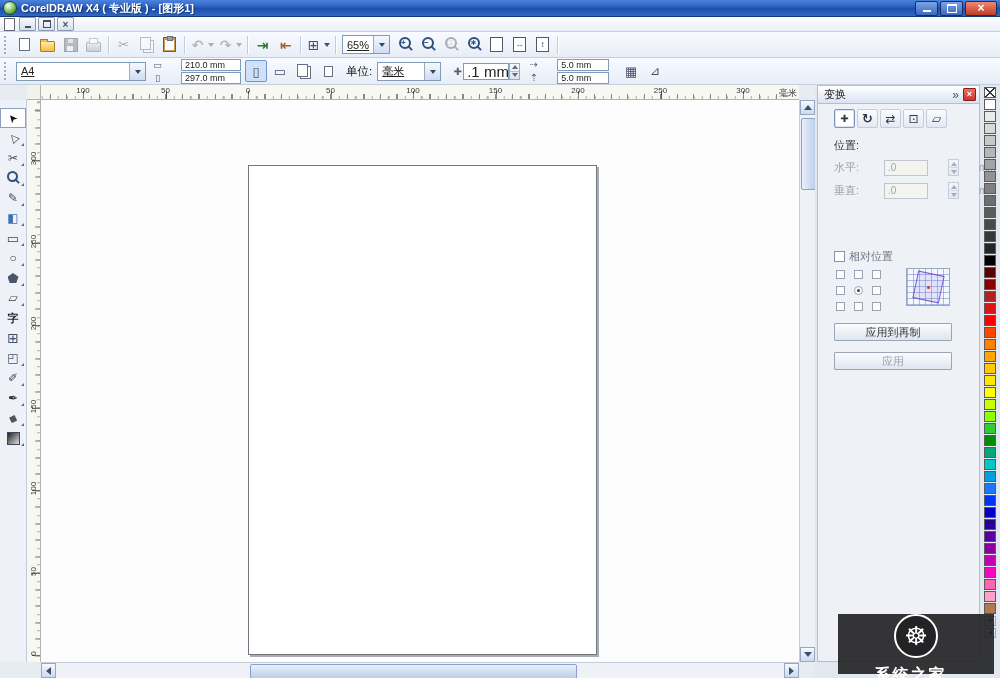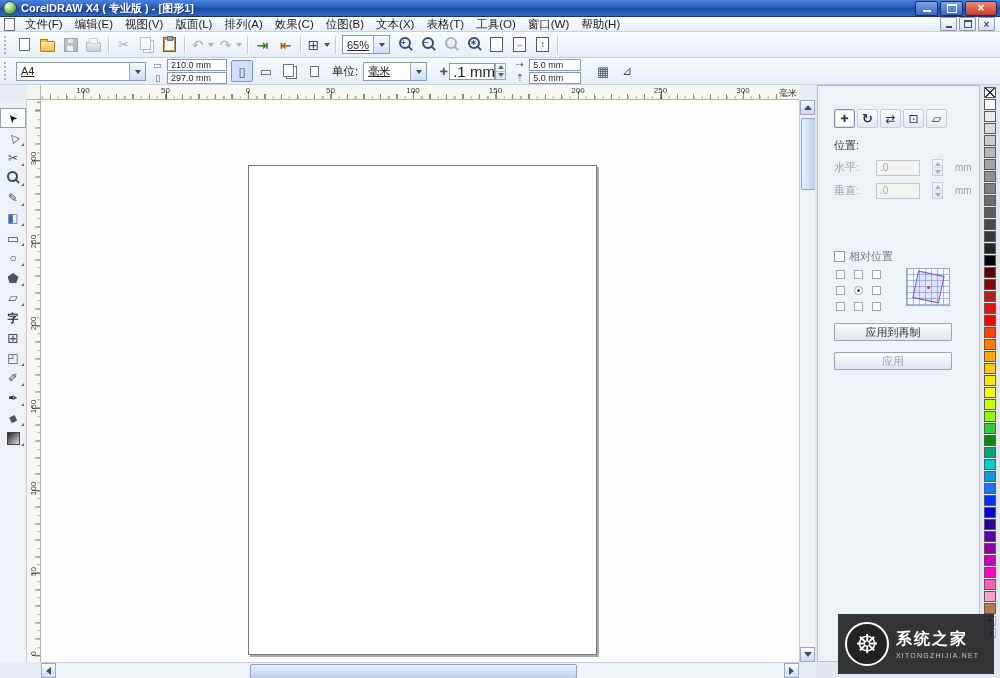--- a/index.html
+++ b/index.html
@@ -97,21 +97,21 @@
     padding:0 3px;box-sizing:border-box;white-space:nowrap;}
   .spin{display:flex;flex-direction:column;width:11px;height:17px;border:1px solid #9aaac4;
     background:linear-gradient(#f8fafc,#dde4ee);box-sizing:border-box;flex:none;}
   .spin i{flex:1;display:flex;align-items:center;justify-content:center;}
   .spin i.up{border-bottom:1px solid #b7c2d4;}
   .spin i.up::after{content:"";border:3px solid transparent;border-bottom:4px solid #5a6a84;margin-top:-3px;}
   .spin i.dn::after{content:"";border:3px solid transparent;border-top:4px solid #5a6a84;margin-bottom:-3px;}
   .spin.disabled{opacity:.5;}
   
   .stack{display:flex;flex-direction:column;gap:1px;margin:0 3px;flex:none;}
-  .srow{display:flex;align-items:center;gap:4px;height:12px;}
+  .srow{display:flex;align-items:center;gap:18px;height:12px;}
   .mini-ic{width:11px;display:inline-flex;align-items:center;justify-content:center;font-size:9px;color:#54606e;}
   .srow .field{height:12px;width:60px;font-size:9px;}
   .pb-btn{width:20px;height:20px;border:1px solid transparent;border-radius:2px;
     display:flex;align-items:center;justify-content:center;font-size:12px;color:#44506a;flex:none;margin:0 1px;}
   .pb-btn.active{background:#cfe0f8;border-color:#6f96c9;}
   [data-name="paper-width-icon"]::after{content:"▭";}
   [data-name="paper-height-icon"]::after{content:"▯";}
   [data-name="portrait-button"]::after{content:"▯";font-size:13px;}
   [data-name="landscape-button"]::after{content:"▭";font-size:13px;}
   .ti-pages{width:9px;height:11px;background:#fff;border:1px solid #66707e;
@@ -212,21 +212,21 @@
   #dk-btnrow{position:absolute;left:16px;top:23px;display:flex;gap:2px;}
   .dkb{width:19px;height:17px;border:1px solid #c3ccd9;border-radius:2px;background:linear-gradient(#fafcff,#e2e9f3);
     display:flex;align-items:center;justify-content:center;font-size:12px;color:#334;}
   .dkb.active{background:#fff;border-color:#7a94bd;box-shadow:inset 0 0 0 1px #d8e4f4;}
   [data-name="transform-position-button"]::after{content:"✚";font-size:10px;}
   [data-name="transform-rotation-button"]::after{content:"↻";font-size:13px;font-weight:bold;}
   [data-name="transform-scale-mirror-button"]::after{content:"⇄";font-size:12px;}
   [data-name="transform-size-button"]::after{content:"⊡";font-size:12px;}
   [data-name="transform-skew-button"]::after{content:"▱";font-size:12px;}
   .dk-pos-label{position:absolute;left:16px;top:52px;font-size:11px;color:#333;}
-  .dk-frow{position:absolute;left:16px;display:flex;align-items:center;gap:12px;}
+  .dk-frow{position:absolute;left:16px;display:flex;align-items:center;gap:20px;}
   .dk-flabel{font-size:11px;color:#98a0ae;width:30px;}
   .dk-field{width:44px;height:16px;border:1px solid #c0c5ce;background:#f3f3ef;color:#a0a6b0;
     font-size:10px;display:flex;align-items:center;padding:0 3px;box-sizing:border-box;}
   .dk-unit{font-size:10px;color:#98a0ae;}
   .dk-relative{position:absolute;left:16px;top:163px;display:flex;align-items:center;gap:4px;}
   .dk-check{width:11px;height:11px;border:1px solid #8a94a6;background:#fff;box-sizing:border-box;}
   .dk-rel-label{font-size:11px;color:#6e7686;}
   #dk-grid{position:absolute;left:18px;top:184px;display:grid;grid-template-columns:repeat(3,9px);
     grid-auto-rows:9px;gap:7px 9px;}
   .anch{width:9px;height:9px;border:1px solid #9aa4b6;background:#fdfdfd;box-sizing:border-box;}
@@ -250,21 +250,21 @@
   #palette{position:absolute;left:983px;top:87px;width:15px;}
   .sw{width:12px;height:11px;border:1px solid #5a5a5a;margin:0 0 1px 1px;box-sizing:border-box;}
   .sw-none{background:linear-gradient(45deg,transparent 43%,#333 43% 57%,transparent 57%),
             linear-gradient(-45deg,transparent 43%,#333 43% 57%,transparent 57%),#fff;}
   .pal-btn{width:12px;height:10px;margin:2px 0 0 1px;border:1px solid #98a8c4;
     background:linear-gradient(#f6f9fd,#ccd9ee);display:flex;align-items:center;justify-content:center;box-sizing:border-box;}
   .pal-down::after{content:"";border:3px solid transparent;border-top:4px solid #3e4f6e;margin-bottom:-3px;}
   .pal-fly::after{content:"";border:3px solid transparent;border-right:4px solid #3e4f6e;margin-left:-3px;}
   
   #watermark{position:absolute;left:838px;top:614px;width:156px;height:60px;z-index:60;
-    background:rgba(36,36,38,.92);display:flex;align-items:center;gap:7px;padding:0 7px;box-sizing:border-box;}
+    background:rgba(36,36,38,.92);display:flex;align-items:center;gap:7px;padding:0 7px;box-sizing:border-box;flex-direction:column;}
   .wm-logo{width:40px;height:40px;border-radius:50%;border:2px solid #fff;background:#232325;flex:none;
     display:flex;align-items:center;justify-content:center;}
   .wm-logo::after{content:"☸";color:#fff;font-size:26px;line-height:26px;}
   .wm-title{font-size:16px;font-weight:bold;color:#fff;letter-spacing:2px;white-space:nowrap;}
   .wm-sub{font-size:7px;color:#c9c9c9;letter-spacing:1.2px;margin-top:2px;white-space:nowrap;}
 </style>
 </head>
 <body>
 
 <div id="app" data-name="app-window">
@@ -274,34 +274,20 @@
     <span class="title-text" data-name="window-title">CorelDRAW X4 ( 专业版 ) - [图形1]</span>
     <div class="win-controls" data-name="window-controls">
       <div class="wb wb-min" data-name="minimize-button"></div>
       <div class="wb wb-max" data-name="maximize-button"></div>
       <div class="wb wb-close" data-name="close-button"></div>
     </div>
   </div>
 
   <div id="menubar" data-name="menubar">
     <span class="mdi-doc-icon" data-name="document-icon"></span>
-    <div id="menu-items" data-name="menu-items">
-        <div class="menu-item" data-name="menu-file">文件(F)</div>
-        <div class="menu-item" data-name="menu-edit">编辑(E)</div>
-        <div class="menu-item" data-name="menu-view">视图(V)</div>
-        <div class="menu-item" data-name="menu-layout">版面(L)</div>
-        <div class="menu-item" data-name="menu-arrange">排列(A)</div>
-        <div class="menu-item" data-name="menu-effects">效果(C)</div>
-        <div class="menu-item" data-name="menu-bitmaps">位图(B)</div>
-        <div class="menu-item" data-name="menu-text">文本(X)</div>
-        <div class="menu-item" data-name="menu-table">表格(T)</div>
-        <div class="menu-item" data-name="menu-tools">工具(O)</div>
-        <div class="menu-item" data-name="menu-window">窗口(W)</div>
-        <div class="menu-item" data-name="menu-help">帮助(H)</div>
-      </div>
     <div class="mdi-controls" data-name="mdi-window-controls">
       <div class="mdib mdib-min" data-name="mdi-minimize-button"></div>
       <div class="mdib mdib-restore" data-name="mdi-restore-button"></div>
       <div class="mdib mdib-close" data-name="mdi-close-button"></div>
     </div>
   </div>
 
   <div id="toolbar" data-name="standard-toolbar">
     <div class="grip" data-name="toolbar-grip"></div>
     <div id="tb-main" class="tb-row" data-name="toolbar-buttons">
@@ -545,20 +531,25 @@
   </div>
   <div id="hcorner" data-name="scrollbar-corner"></div>
   <div id="hscroll" data-name="horizontal-scrollbar">
     <div class="sbtn sb-lf" data-name="scroll-left-button"></div>
     <div id="hthumb" data-name="horizontal-scroll-thumb"></div>
     <div class="sbtn sb-rt" data-name="scroll-right-button"></div>
   </div>
 
   <div id="rightbg" data-name="docker-area-background"></div>
   <div id="docker" data-name="transform-docker">
+    <div class="dk-header" data-name="docker-header">
+      <span class="dk-title" data-name="docker-title">变换</span>
+      <span class="dk-chevron" data-name="docker-overflow-icon">»</span>
+      <span class="dk-close" data-name="docker-close-button"></span>
+    </div>
     <div id="dk-btnrow" data-name="transform-type-buttons">
         <div class="dkb active" data-name="transform-position-button"></div>
         <div class="dkb" data-name="transform-rotation-button"></div>
         <div class="dkb" data-name="transform-scale-mirror-button"></div>
         <div class="dkb" data-name="transform-size-button"></div>
         <div class="dkb" data-name="transform-skew-button"></div>
       </div>
     <div class="dk-pos-label" data-name="position-section-label">位置:</div>
     <div class="dk-relative" data-name="relative-position-row">
       <span class="dk-check" data-name="relative-position-checkbox"></span>

